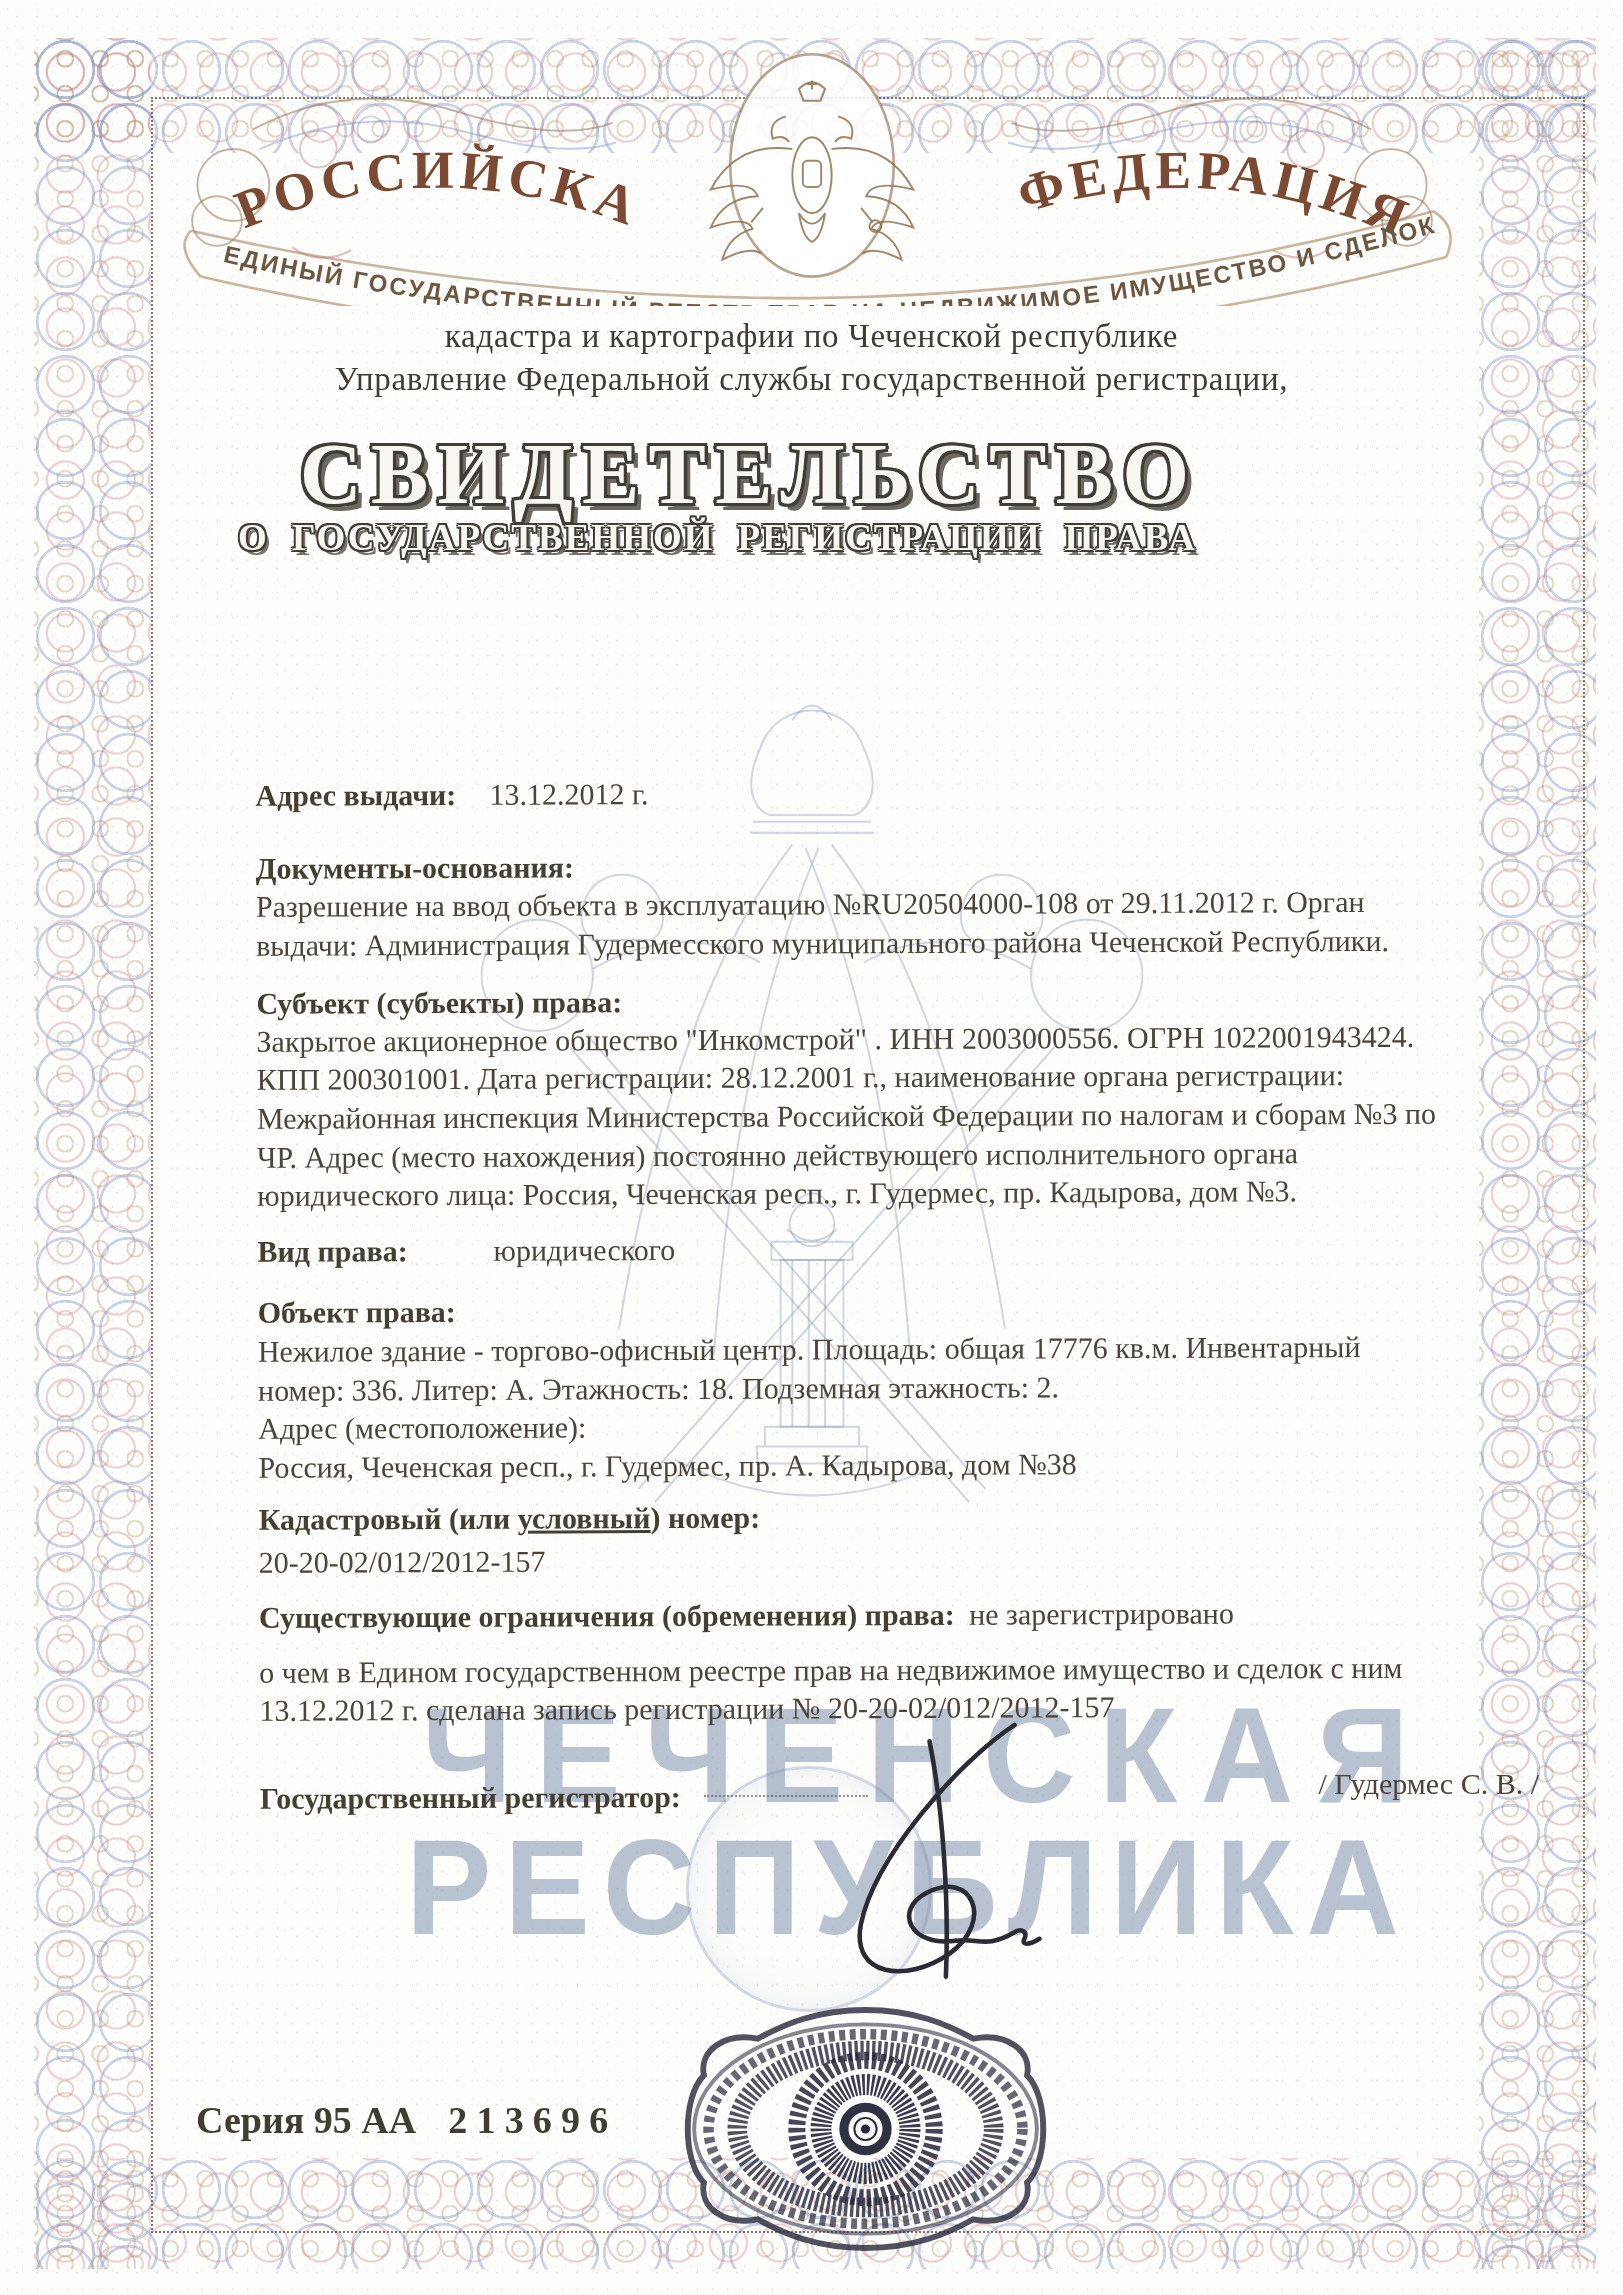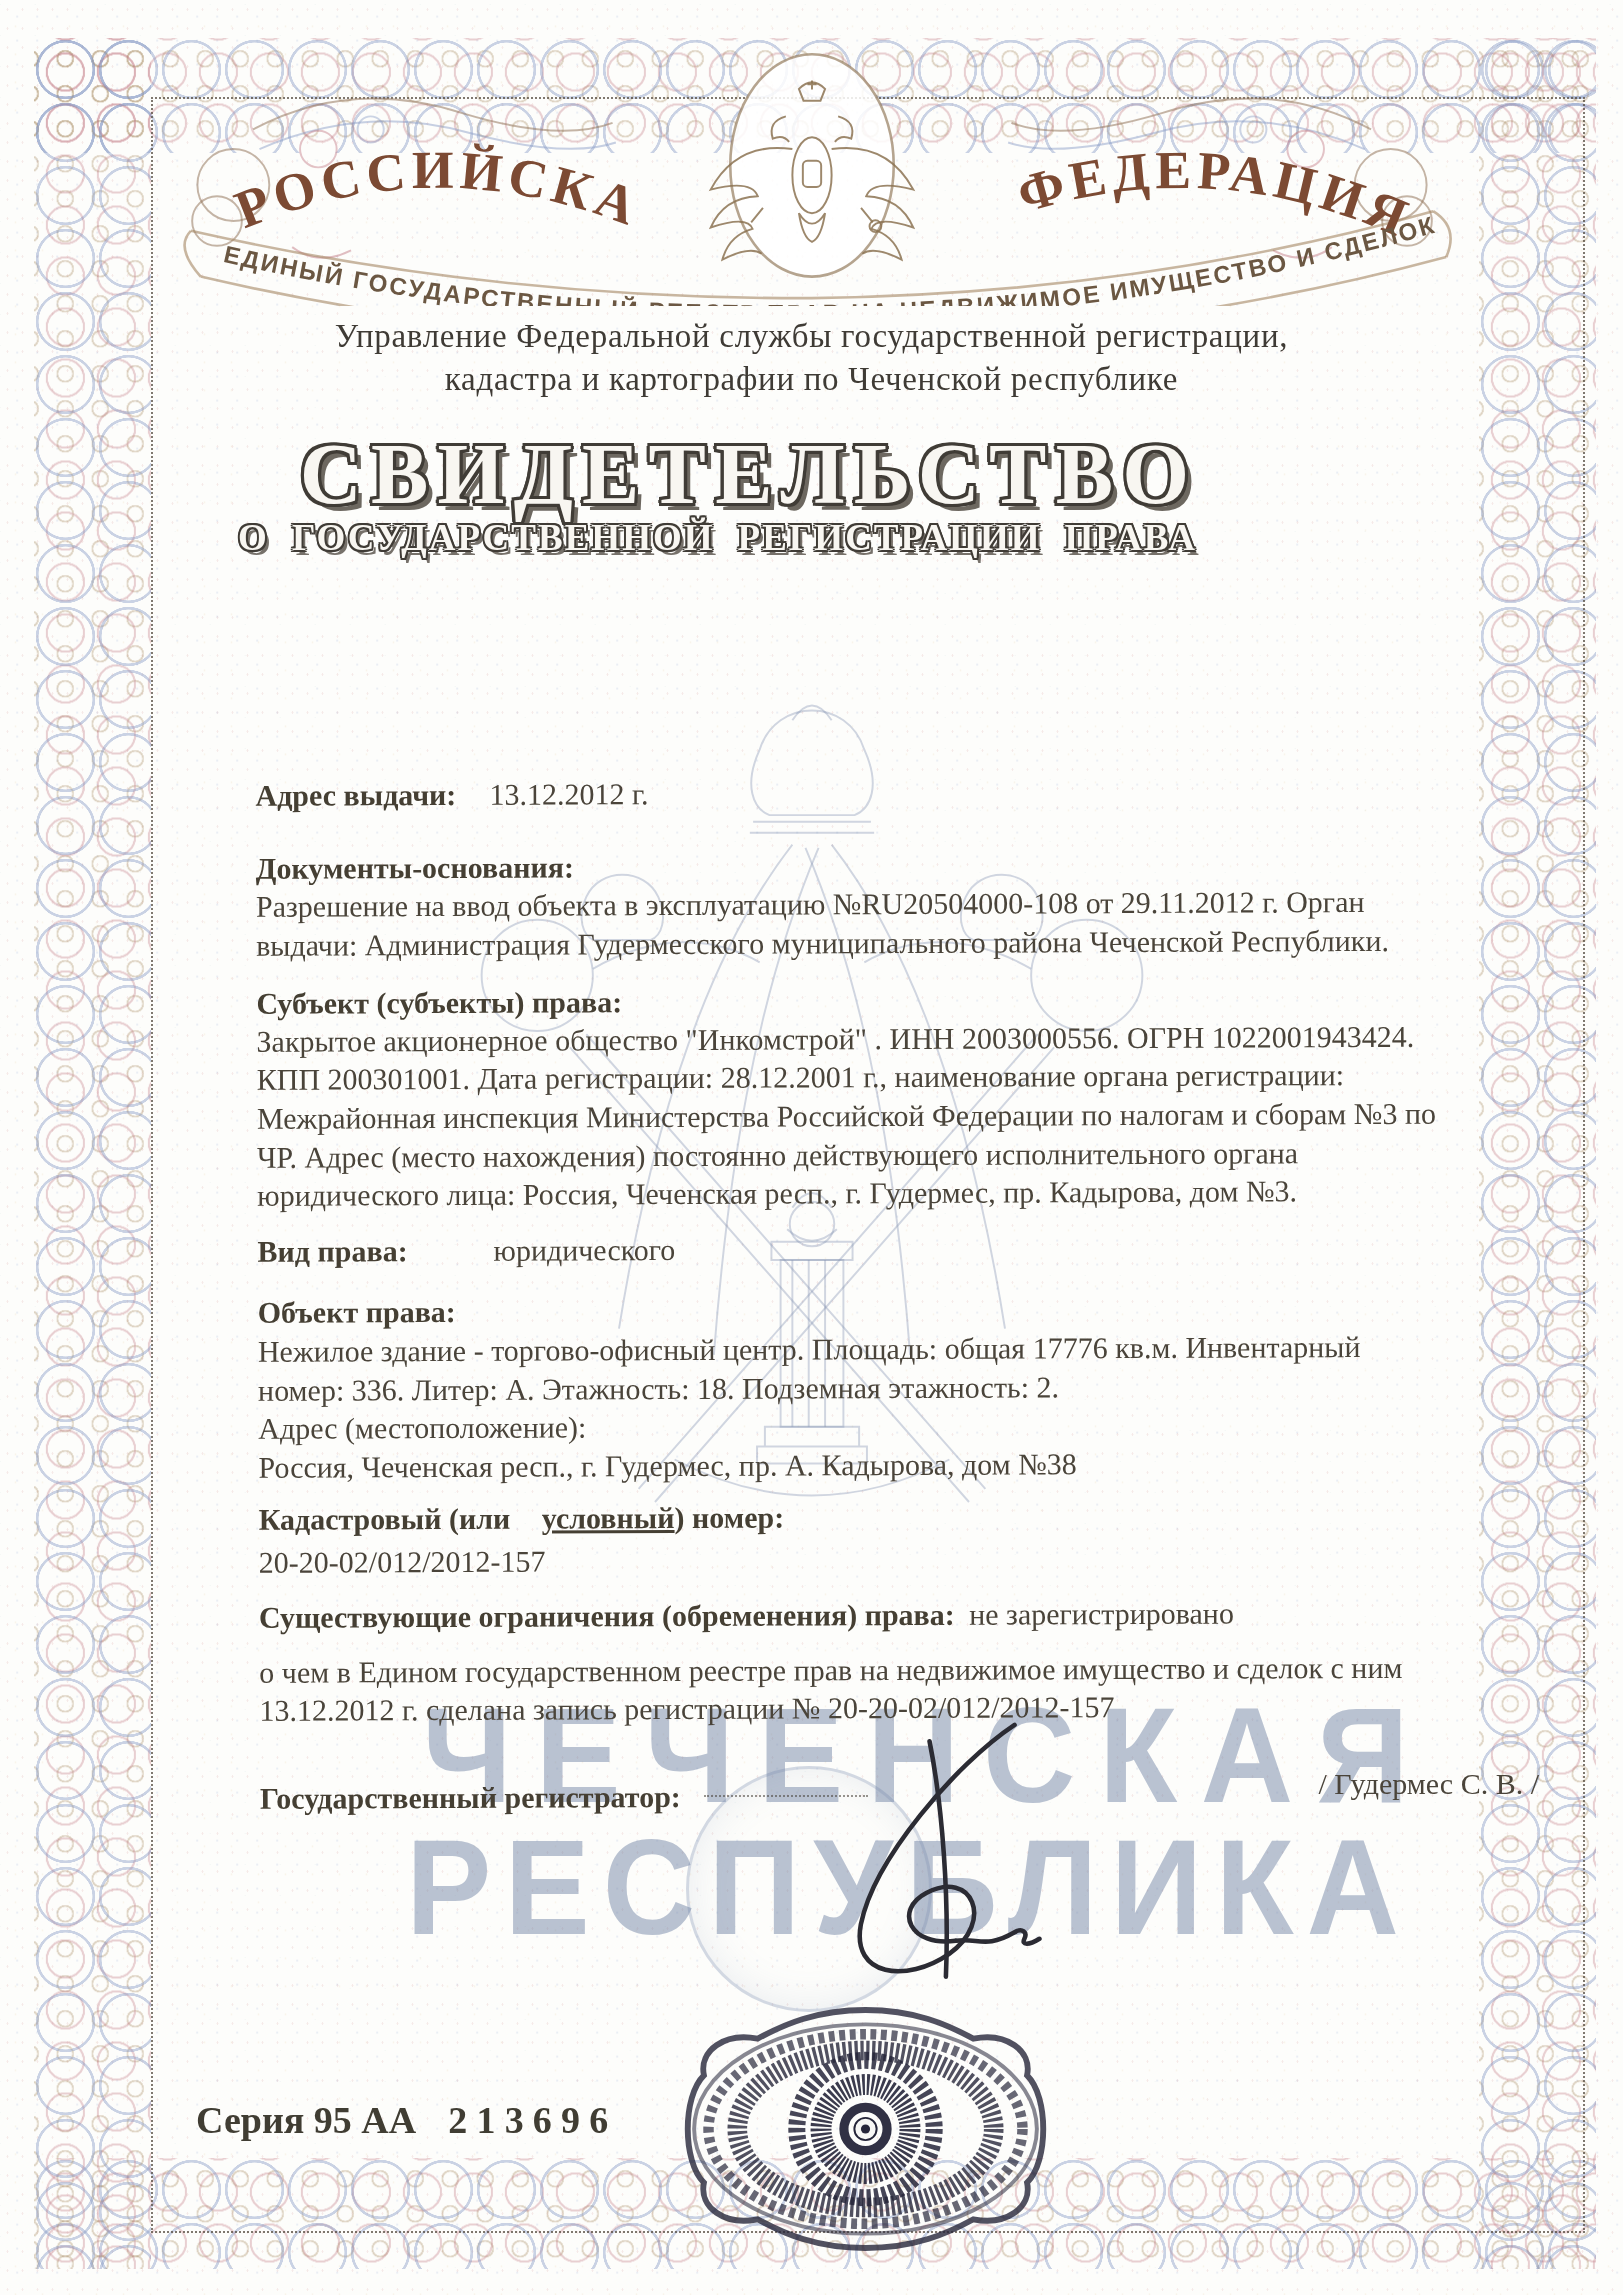--- a/index.html
+++ b/index.html
@@ -36,21 +36,21 @@
       6.5px 7.2px 0 rgba(72,66,58,.8);}
   .doc-subtitle{position:absolute;left:0;width:1435px;top:516px;z-index:5;text-align:center;
     font-weight:700;font-size:37px;letter-spacing:2px;word-spacing:11.8px;color:#f8f6f1;
     text-shadow:-1.6px -1.6px 0 #403c36,1.6px -1.6px 0 #403c36,-1.6px 1.6px 0 #403c36,1.6px 1.6px 0 #403c36,
       -2px 0 0 #403c36,2px 0 0 #403c36,0 -2px 0 #403c36,0 2px 0 #403c36,
       3.9px 4.6px 0 rgba(72,66,58,.75);}
   .eagle-wm{position:absolute;left:452px;top:681px;z-index:2;opacity:.9;}
   .body-text{position:absolute;left:252px;right:79px;top:0;z-index:5;transform:rotate(-0.25deg);}
   .line{position:absolute;font-size:30px;white-space:nowrap;color:#4a443a;}
   .b{font-weight:700;color:#453f33;}
-  .u{text-decoration:underline;margin-left:24px;}
+  .u{text-decoration:underline;}
   .val-gap{margin-left:14.4px;}
   .wm-text{position:absolute;z-index:3;font-family:"Liberation Sans",sans-serif;font-weight:700;
     color:rgba(104,124,160,.46);transform:scaleY(1.06);filter:blur(0.4px);white-space:nowrap;}
   .stamp-circle{position:absolute;left:686px;top:1766px;width:240px;height:240px;border-radius:50%;
     border:3.3px solid rgba(112,132,168,.30);z-index:3;
     box-shadow:inset 0 0 39px rgba(112,132,168,.14);}
   .signature{position:absolute;left:733px;top:1702px;z-index:6;}
   .dotline{position:absolute;border-bottom:2.6px dotted rgba(70,64,54,.55);z-index:5;}
   .rosette{position:absolute;left:666px;top:1998px;z-index:4;}
   .series{position:absolute;left:196px;top:2098px;z-index:5;font-weight:700;font-size:38px;color:#403d33;}
@@ -120,22 +120,22 @@
     </text>
     <text font-family="Liberation Serif, serif" font-weight="700" font-size="82" fill="#7c4a33" letter-spacing="8">
       <textPath href="#arcR" startOffset="5%">ФЕДЕРАЦИЯ</textPath>
     </text>
     <text font-family="Liberation Sans, sans-serif" font-weight="600" font-size="37" fill="#6b5742" letter-spacing="3.5">
       <textPath href="#ribbonPath" startOffset="1%">ЕДИНЫЙ ГОСУДАРСТВЕННЫЙ РЕЕСТР ПРАВ НА НЕДВИЖИМОЕ ИМУЩЕСТВО И СДЕЛОК С НИМ</textPath>
     </text>
   </svg>
 
   <div class="agency">
+    <div>кадастра и картографии по Чеченской республике</div>
     <div>Управление Федеральной службы государственной регистрации,</div>
-    <div>кадастра и картографии по Чеченской республике</div>
   </div>
 
   <div class="doc-title">СВИДЕТЕЛЬСТВО</div>
   <div class="doc-subtitle">О ГОСУДАРСТВЕННОЙ РЕГИСТРАЦИИ ПРАВА</div>
 
   <svg class="eagle-wm" width="720" height="857" viewBox="0 0 1100 1310">
     <g fill="none" stroke="rgba(122,138,170,.38)" stroke-width="3">
       <path d="M470 105 C495 25 605 25 630 105 C655 160 640 195 615 205 L485 205 C460 195 445 160 470 105 Z"></path>
       <path d="M460 215 H640 M455 232 H645"></path>
       <path d="M520 60 C540 30 560 30 580 60"></path>

